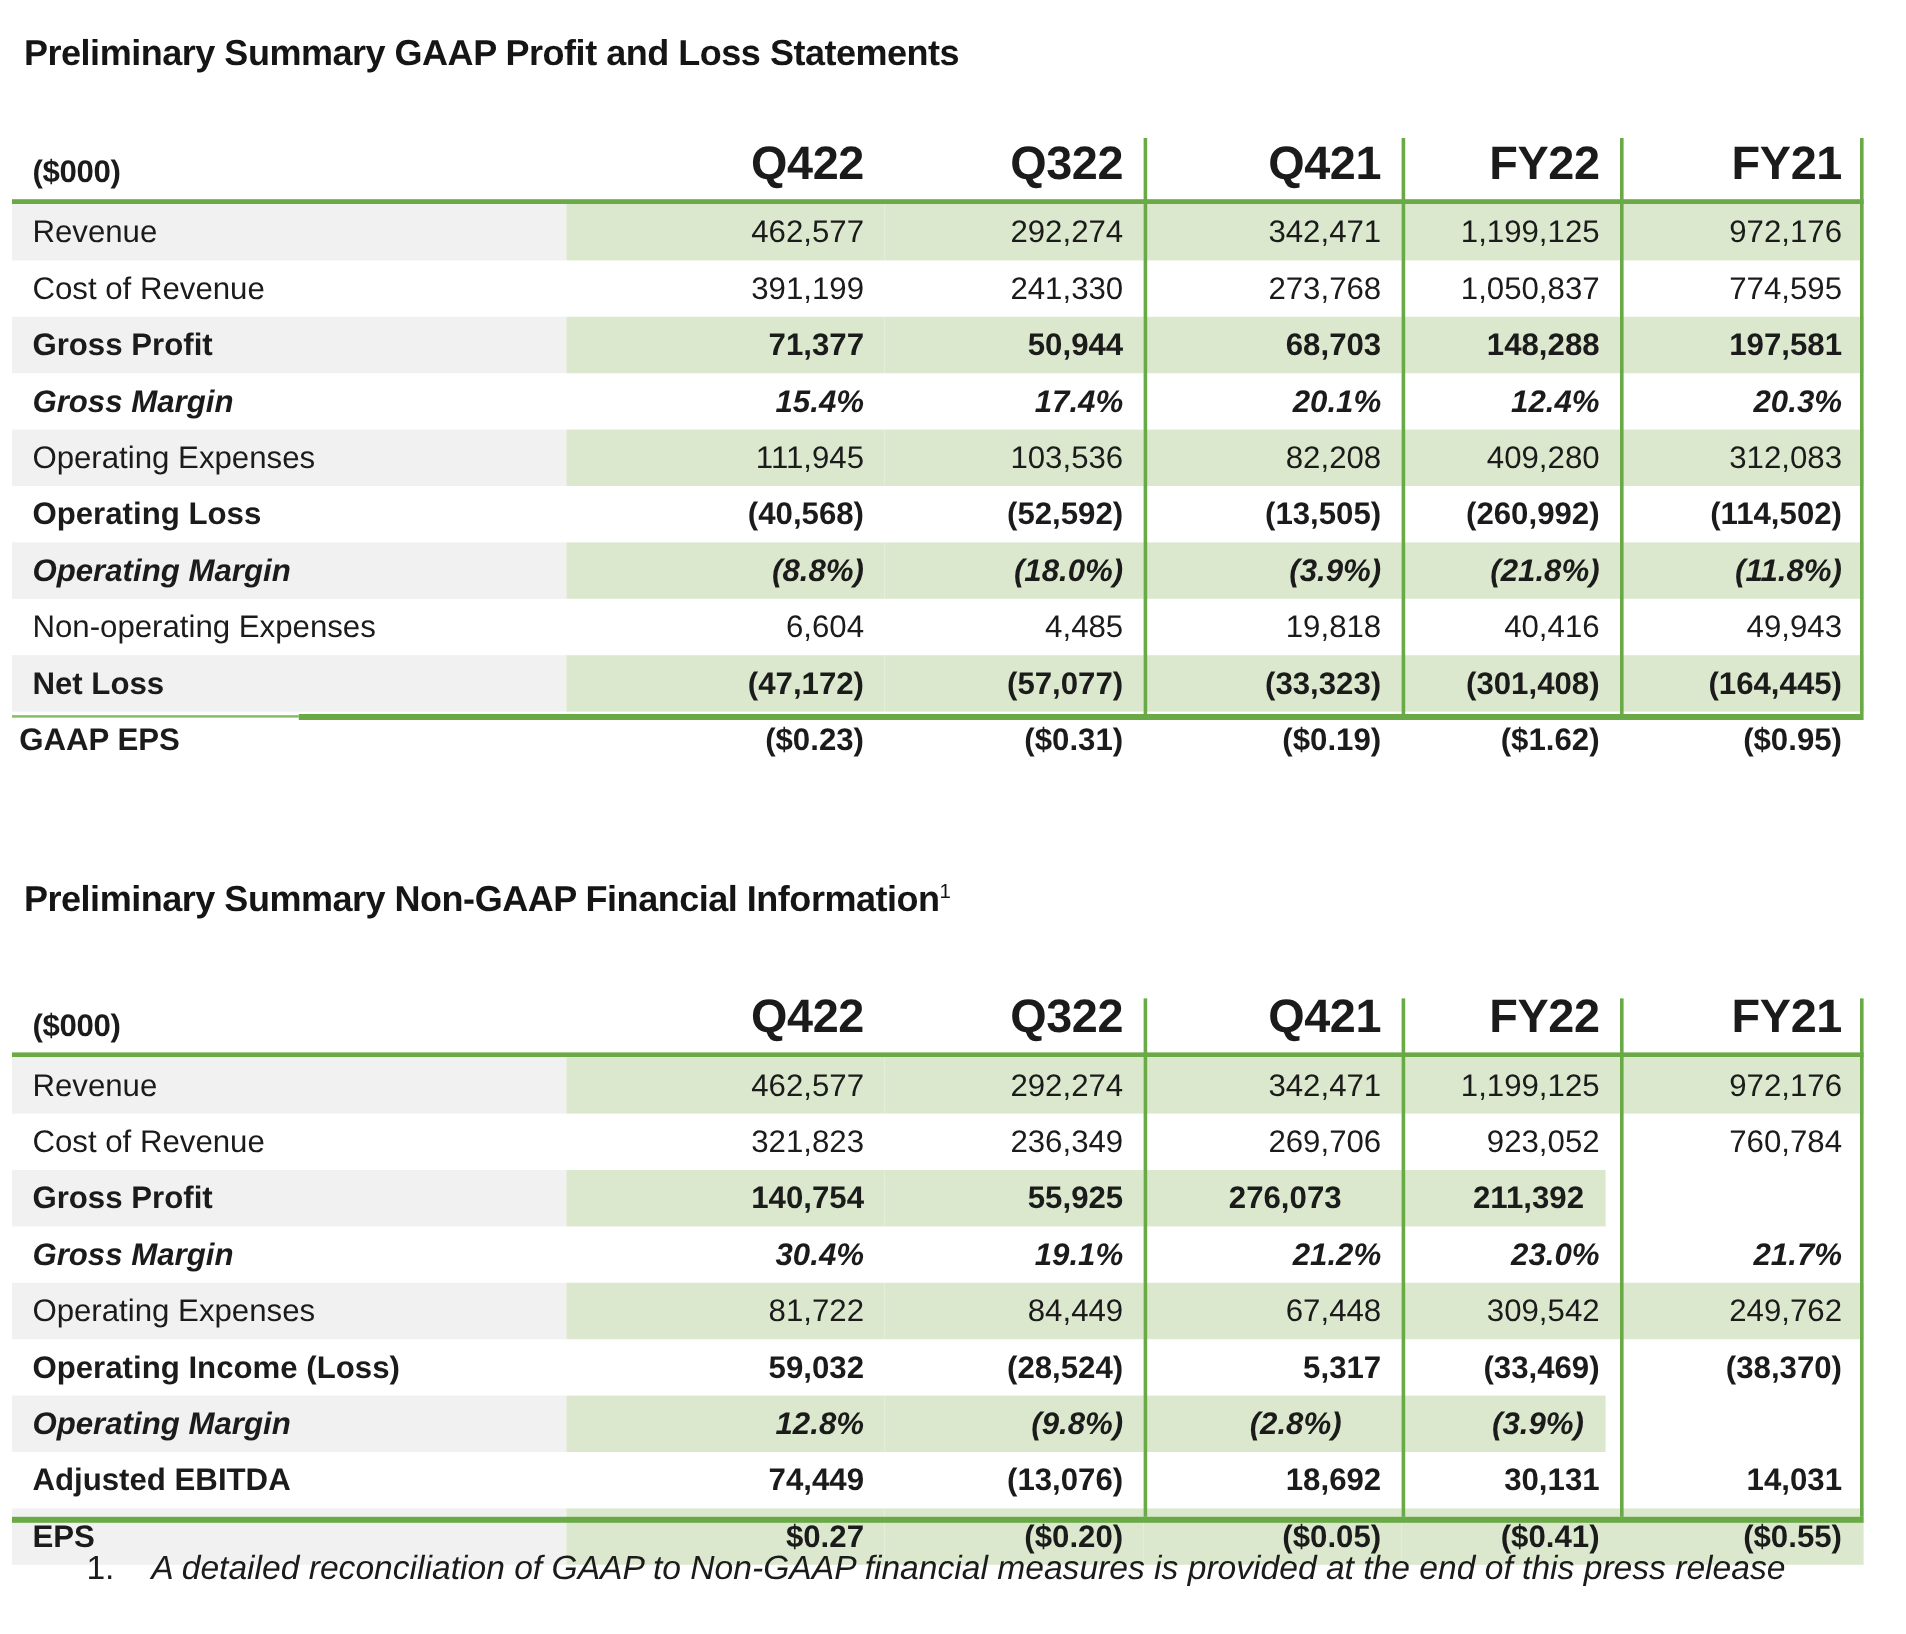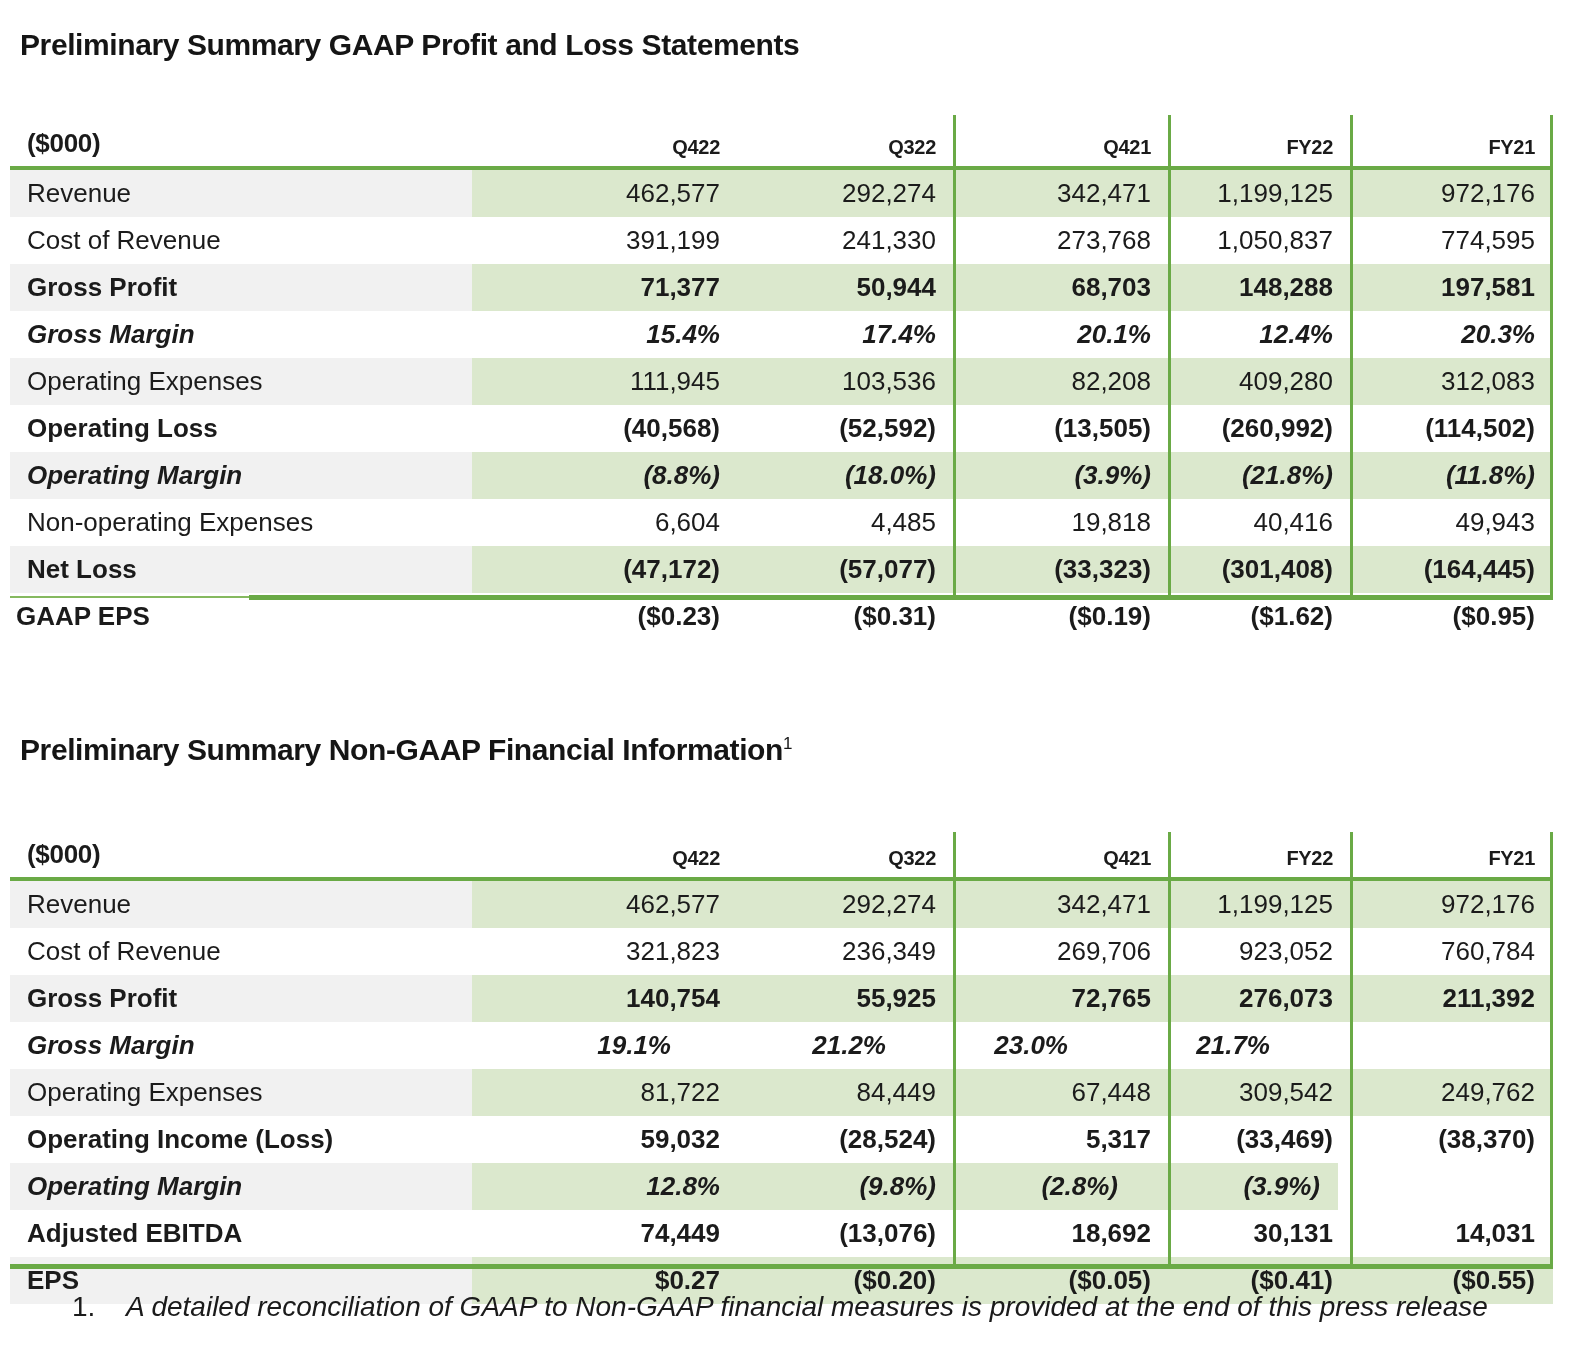--- a/index.html
+++ b/index.html
@@ -23,21 +23,21 @@
   #title-0 { top:28px; }
   #title-1 { top:733px; }
 
   .fin-table { position:absolute; left:10px; width:1543px; }
   #table-0 { top:115px; height:485px; }
   #table-1 { top:832px; height:437px; }
 
   .header-row { display:flex; align-items:flex-end; }
   #table-0 .header-row { height:51px; }
   #table-1 .header-row { height:45px; }
-  .header-row .cell { font-weight:700; font-size:20px; padding-bottom:7px; letter-spacing:-0.3px; }
+  .header-row .cell { font-weight:700; font-size:39px; padding-bottom:7px; letter-spacing:-0.3px; }
   .header-row .unit { font-size:26px; }
 
   .rule { height:4px; background:#6aaa46; }
 
   .row { display:flex; height:47px; }
   .cell { display:flex; align-items:center; font-size:26px; white-space:nowrap; }
   .cell.label { width:462px; padding-left:17px; justify-content:flex-start; }
   .cell.label.flush { padding-left:6px; }
   .cell.num  { justify-content:flex-end; padding-right:17px; }
   .cell.c0 { width:265px; }
@@ -202,26 +202,26 @@
       <div class="cell num c0">321,823</div>
       <div class="cell num c1">236,349</div>
       <div class="cell num c2">269,706</div>
       <div class="cell num c3">923,052</div>
       <div class="cell num c4">760,784</div>
     </div>
     <div class="row style-bold shaded">
       <div class="cell label">Gross Profit</div>
       <div class="cell num c0">140,754</div>
       <div class="cell num c1">55,925</div>
-      <div class="cell num c2">72,765</div>
       <div class="cell num c3">276,073</div>
       <div class="cell num c4">211,392</div>
     </div>
     <div class="row style-bold-italic">
       <div class="cell label">Gross Margin</div>
+      <div class="cell num c0">30.4%</div>
       <div class="cell num c1">19.1%</div>
       <div class="cell num c2">21.2%</div>
       <div class="cell num c3">23.0%</div>
       <div class="cell num c4">21.7%</div>
     </div>
     <div class="row style-regular shaded">
       <div class="cell label">Operating Expenses</div>
       <div class="cell num c0">81,722</div>
       <div class="cell num c1">84,449</div>
       <div class="cell num c2">67,448</div>

